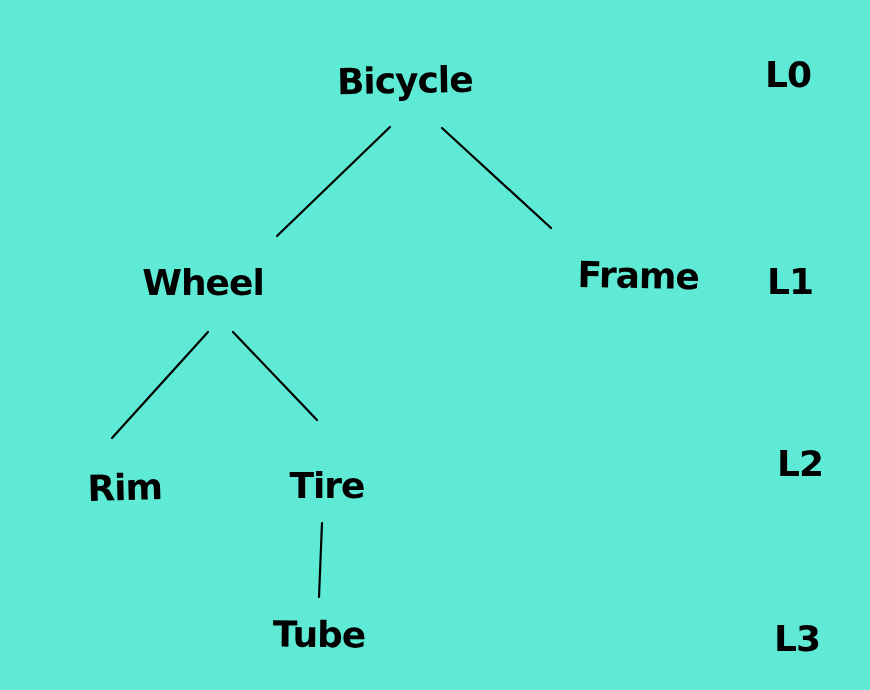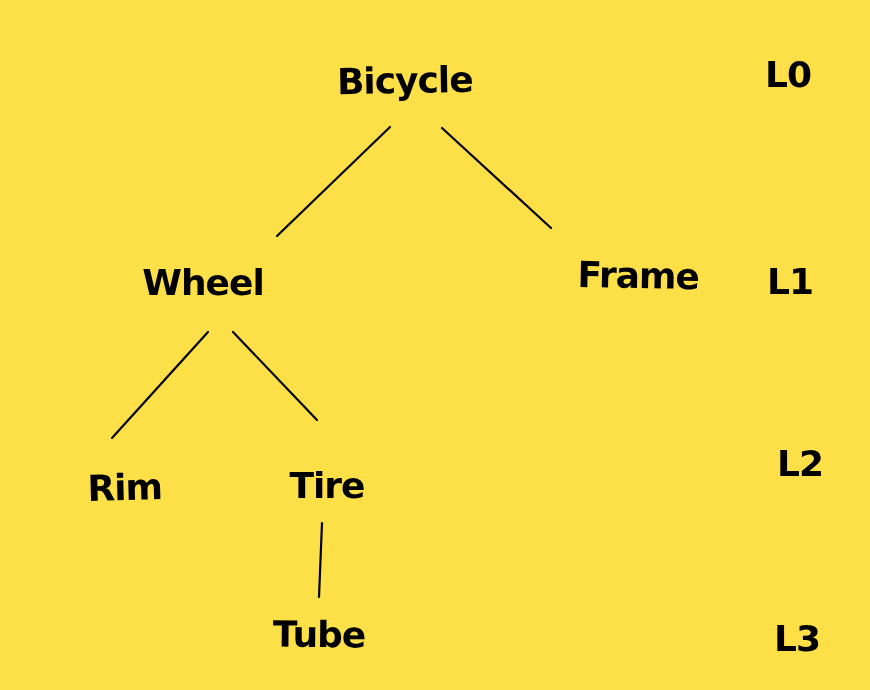--- a/index.html
+++ b/index.html
@@ -4,21 +4,21 @@
 <style>
   html, body {
     margin: 0;
     padding: 0;
     background: #ffffff;
   }
   .canvas {
     position: relative;
     width: 870px;
     height: 690px;
-    background: #fde047;
+    background: #5eead4;
     overflow: hidden;
   }
   #tree-svg {
     display: block;
   }
   #tree-svg text {
     font-family: "DejaVu Sans", sans-serif;
     font-weight: bold;
     letter-spacing: -1px;
     user-select: none;

